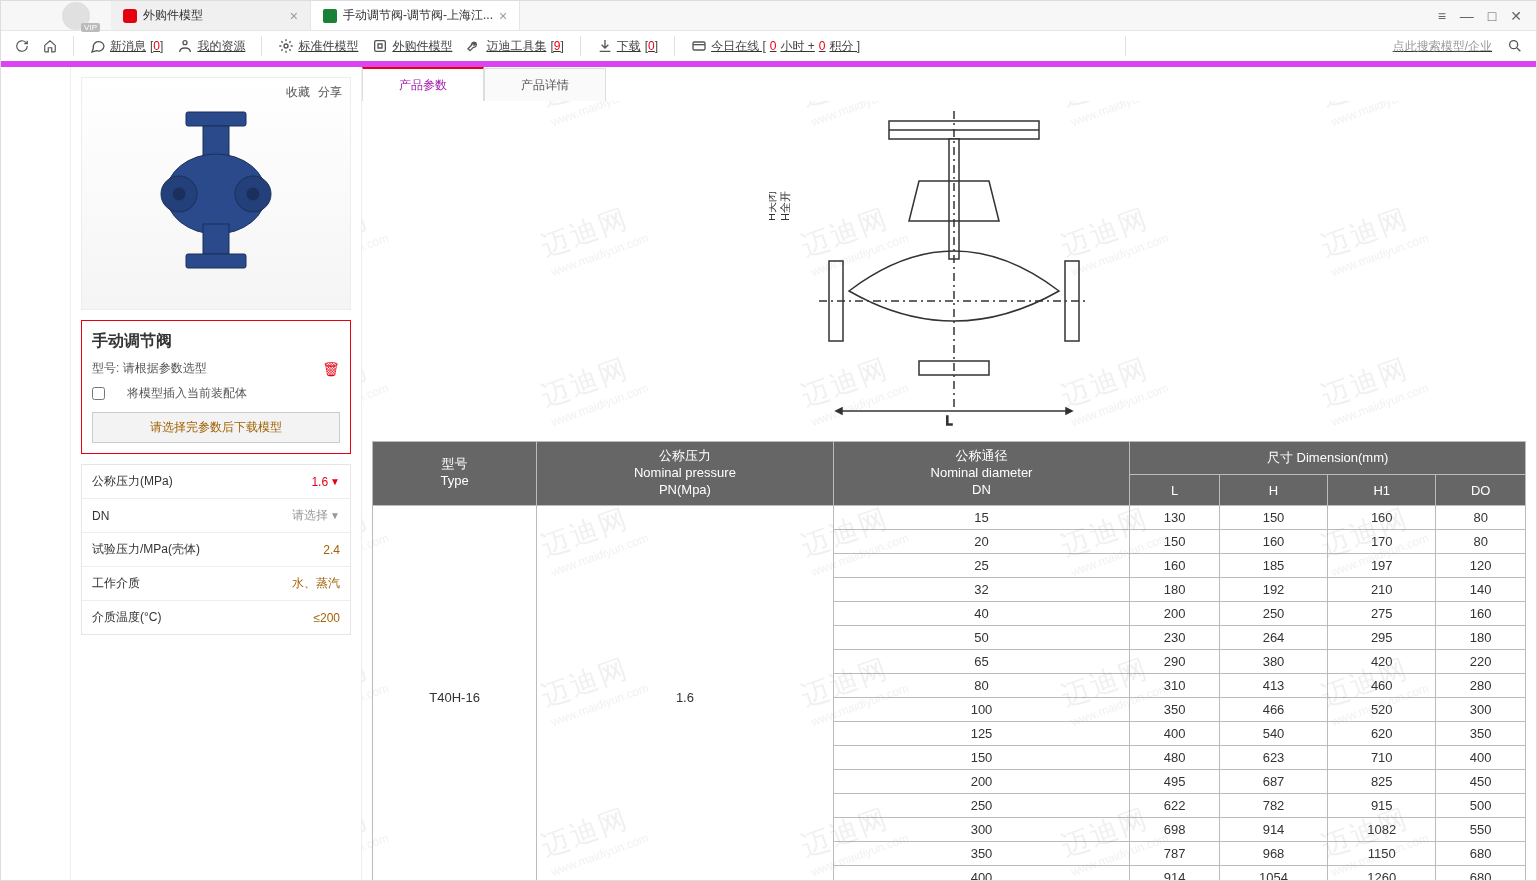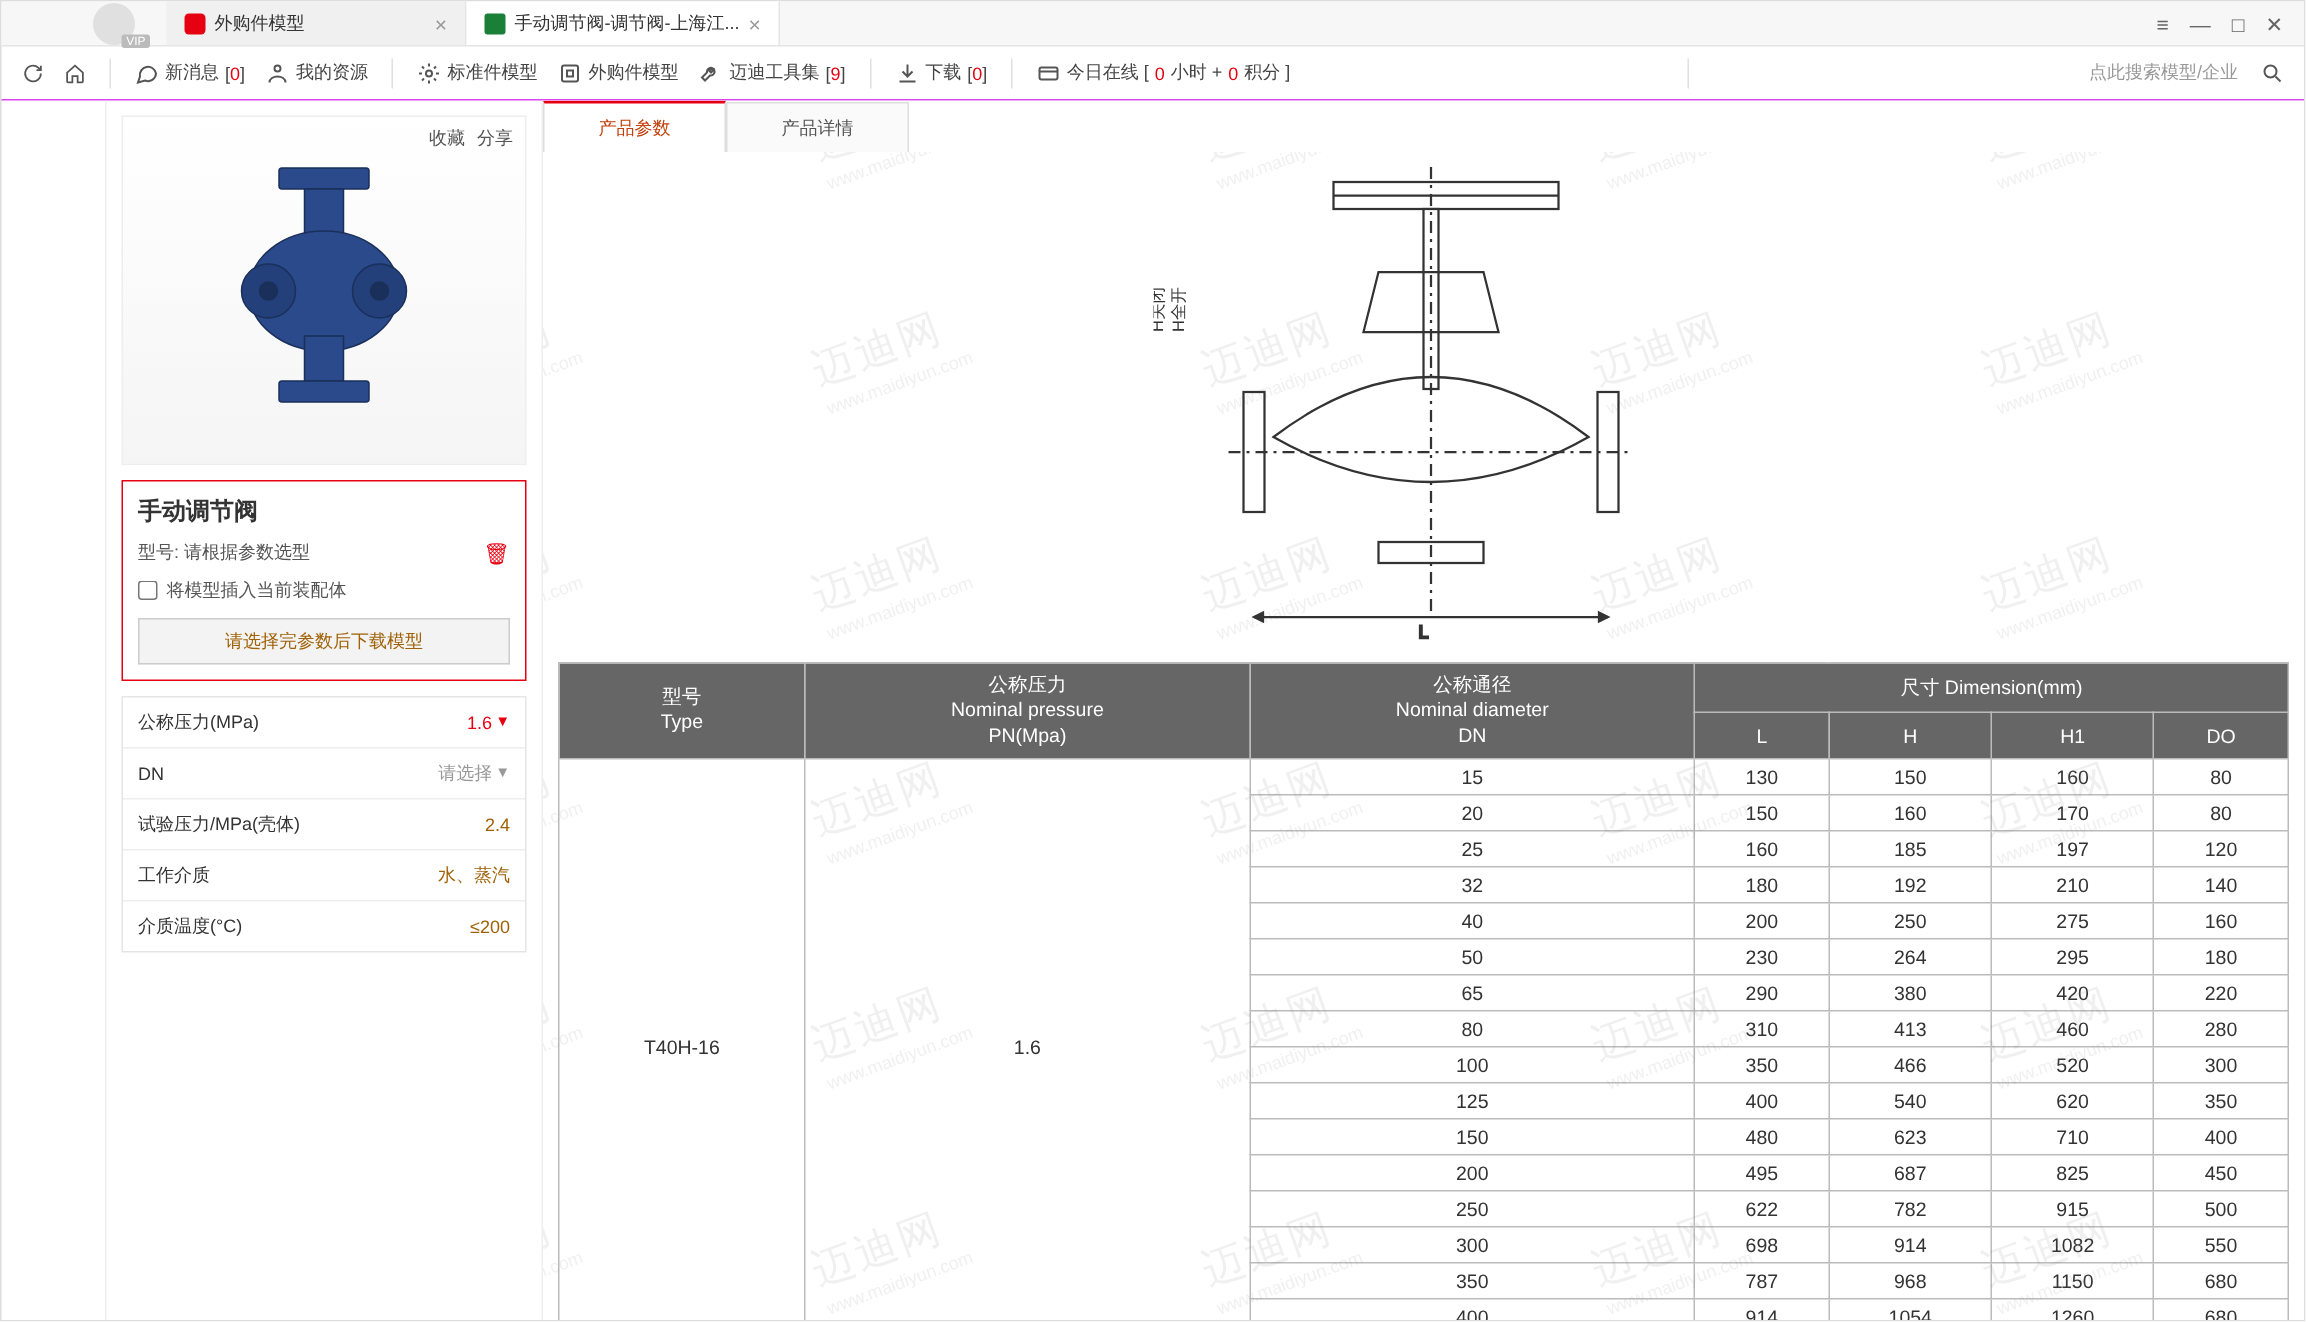--- a/index.html
+++ b/index.html
@@ -8,51 +8,51 @@
 .titlebar{height:30px;background:#f7f7f7;display:flex;align-items:center;border-bottom:1px solid #e5e5e5;}
 .avatar-zone{width:70px;display:flex;align-items:center;justify-content:center;margin-left:40px;}
 .avatar{width:28px;height:28px;border-radius:50%;background:#e0e0e0;position:relative;}
 .vip{position:absolute;bottom:-2px;right:-10px;background:#bbb;color:#fff;font-size:8px;padding:0 3px;border-radius:2px;}
 .tabs{display:flex;flex:1;height:100%;}
 .tab{display:flex;align-items:center;padding:0 12px;border-right:1px solid #e5e5e5;background:#fff;gap:6px;min-width:200px;cursor:pointer;}
 .tab.inactive{background:#f0f0f0;}
 .tab-icon{width:14px;height:14px;display:inline-block;}
 .tab-close{color:#999;font-size:14px;margin-left:auto;}
 .win-controls{display:flex;gap:14px;padding:0 14px;color:#666;font-size:14px;}
-.toolbar{height:36px;display:flex;align-items:center;padding:0 10px;border-bottom:1px solid #d946ef;gap:6px;}
+.toolbar{height:36px;display:flex;align-items:center;padding:0 10px;border-bottom:6px solid #d946ef;gap:6px;text-decoration:underline;}
 .nav-btn{width:22px;height:22px;display:flex;align-items:center;justify-content:center;color:#555;cursor:pointer;}
 .tb-sep{width:1px;height:20px;background:#e0e0e0;margin:0 6px;}
 .tb-item{display:flex;align-items:center;gap:4px;color:#444;cursor:pointer;padding:2px 4px;}
 .tb-item .cnt{color:#e60012;}
 .tb-icon{width:16px;height:16px;display:inline-block;}
 .search-hint{margin-left:auto;color:#999;padding-right:6px;}
 .search-btn{width:22px;height:22px;display:flex;align-items:center;justify-content:center;cursor:pointer;}
 .content{flex:1;display:flex;overflow:hidden;}
 .left-gutter{width:70px;border-right:1px solid #eee;}
 .left-panel{width:290px;padding:10px 10px 0 10px;display:flex;flex-direction:column;gap:10px;}
 .preview{position:relative;background:linear-gradient(#ffffff,#f5f5f5);height:233px;border:1px solid #eee;display:flex;align-items:center;justify-content:center;}
 .preview-actions{position:absolute;top:6px;right:8px;display:flex;gap:8px;color:#555;font-size:12px;}
 .model-svg{width:170px;height:180px;}
 .info-card{border:1px solid #e60012;padding:10px;}
 .info-title{font-size:16px;font-weight:bold;margin-bottom:8px;}
 .info-row{display:flex;align-items:center;justify-content:space-between;font-size:12px;color:#555;margin-bottom:8px;}
 .trash{color:#e60012;cursor:pointer;font-size:14px;}
-.chk-row{display:flex;align-items:center;gap:6px;font-size:12px;color:#555;margin-bottom:10px;}
+.chk-row{display:flex;align-items:center;gap:22px;font-size:12px;color:#555;margin-bottom:10px;}
 .dl-btn{width:100%;padding:6px;background:#f3f3f3;border:1px solid #ccc;color:#a16207;text-align:center;cursor:pointer;}
 .param-card{border:1px solid #e5e5e5;}
 .param-row{display:flex;align-items:center;justify-content:space-between;padding:8px 10px;border-bottom:1px solid #eee;font-size:12px;}
 .param-row:last-child{border-bottom:none;}
 .param-val{color:#a16207;}
 .param-val.sel{color:#e60012;display:flex;align-items:center;gap:2px;}
 .param-val.ph{color:#999;display:flex;align-items:center;gap:2px;}
 .caret{font-size:10px;}
 .right-panel{flex:1;display:flex;flex-direction:column;border-left:1px solid #eee;overflow:hidden;}
 .detail-tabs{height:34px;display:flex;align-items:flex-end;background:#fff;padding-left:0;}
 .dtab{padding:8px 36px;border:1px solid #ddd;border-bottom:none;background:#fafafa;color:#555;cursor:pointer;position:relative;top:1px;}
-.dtab.active{background:#fff;border-top:2px solid #e60012;color:#c2410c;margin-top:27px;}
+.dtab.active{background:#fff;border-top:2px solid #e60012;color:#a21caf;margin-top:27px;}
 .detail-body{flex:1;overflow:auto;background:#fff;position:relative;}
 .wm-layer{position:absolute;inset:0;pointer-events:none;opacity:0.12;overflow:hidden;}
 .wm{position:absolute;transform:rotate(-20deg);white-space:nowrap;color:#888;}
 .wm .big{font-size:28px;letter-spacing:2px;}
 .wm .small{font-size:12px;}
 .drawing-area{height:340px;display:flex;align-items:center;justify-content:center;position:relative;}
 .spec-table{width:calc(100% - 20px);margin:0 10px 20px 10px;border-collapse:collapse;}
 .spec-table th,.spec-table td{border:1px solid #bbb;text-align:center;padding:4px 6px;font-size:13px;background:rgba(255,255,255,0.6);}
 .spec-table thead th{background:#666;color:#fff;font-weight:normal;padding:6px;}
 .spec-table thead tr.sub th{background:#666;color:#fff;}

